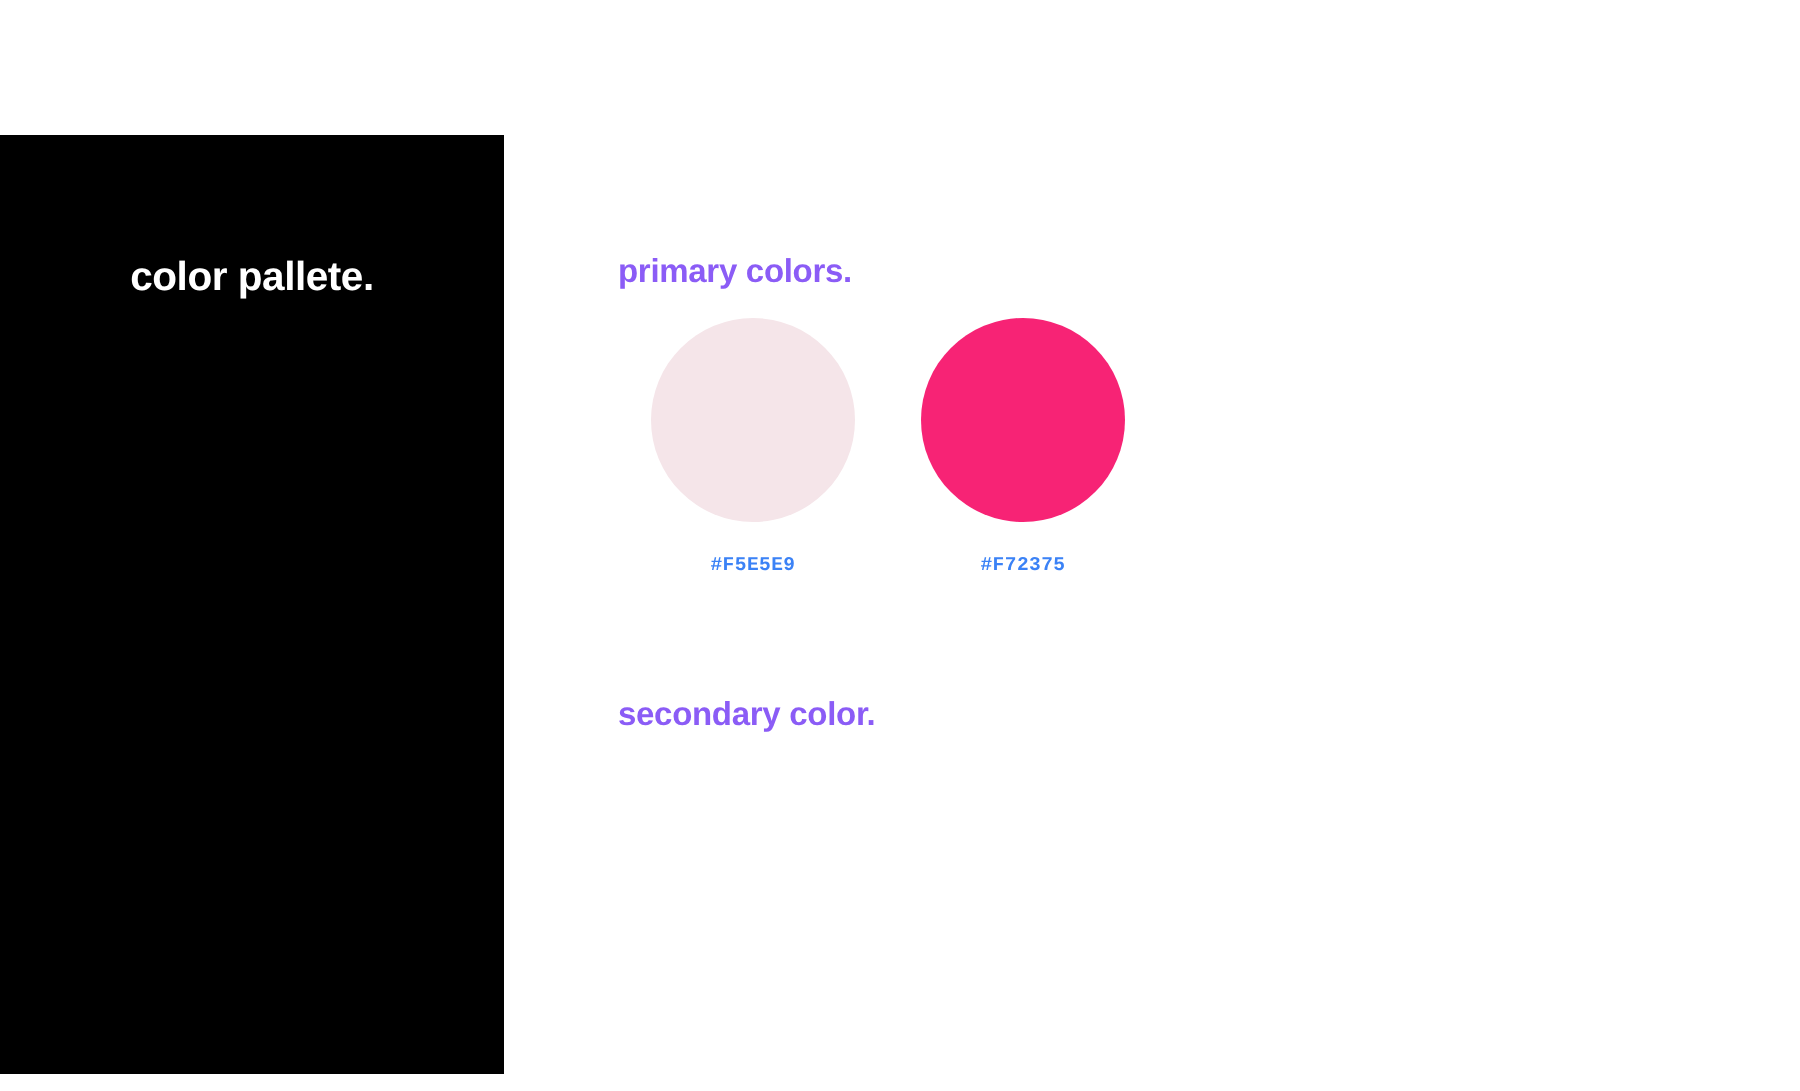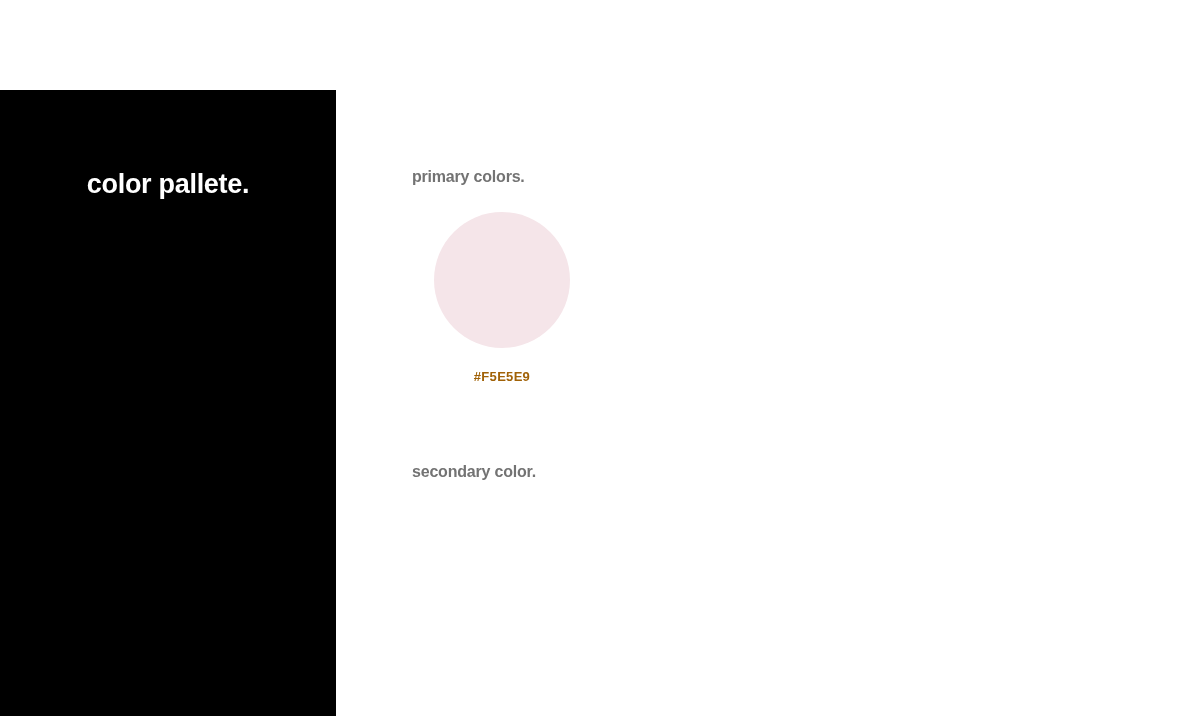--- a/index.html
+++ b/index.html
@@ -47,22 +47,22 @@
     position: absolute;
     left: 412px;
     top: 0;
     width: 788px;
     height: 727px;
   }
 
   .section-heading {
     position: absolute;
     left: 0;
-    color: #737373;
-    font-size: 16px;
+    color: #8b5cf6;
+    font-size: 22px;
     font-weight: bold;
     letter-spacing: -0.2px;
     font-family: "Liberation Sans", sans-serif;
     white-space: nowrap;
   }
   .section-primary-heading { top: 128px; }
   .section-secondary-heading { top: 423px; }
 
   .swatch-row {
     position: absolute;
@@ -89,25 +89,25 @@
     width: 136px;
     height: 136px;
   }
   .swatch-row-secondary .swatch-dot {
     width: 95px;
     height: 95px;
   }
 
   .swatch-label {
     margin-top: 0;
-    color: #a16207;
+    color: #3b82f6;
     font-size: 13px;
     font-weight: bold;
     letter-spacing: 0.3px;
-    font-family: Liberation Sans, sans-serif;
+    font-family: Liberation Mono, monospace;
     white-space: nowrap;
   }
   .swatch-row-primary .swatch-label { margin-top: 21px; }
   .swatch-row-secondary .swatch-label { margin-top: 20px; }
 </style>
 </head>
 <body>
 
 <div class="slide" style="background: rgb(255, 255, 255);">
 
@@ -121,20 +121,24 @@
 
     <div class="swatch-row swatch-row-primary">
 
       <div class="swatch">
         <span class="swatch-dot" style="background-color: rgb(245, 229, 233);"></span>
         <span class="swatch-label">#F5E5E9</span>
       </div>
 
 
 
+      <div class="swatch">
+        <span class="swatch-dot" style="background-color: rgb(247, 35, 117);"></span>
+        <span class="swatch-label">#F72375</span>
+      </div>
 
     </div>
 
     <div class="section-heading section-secondary-heading">secondary color.</div>
 
 
   </div>
 </div>
 
 </body></html>

